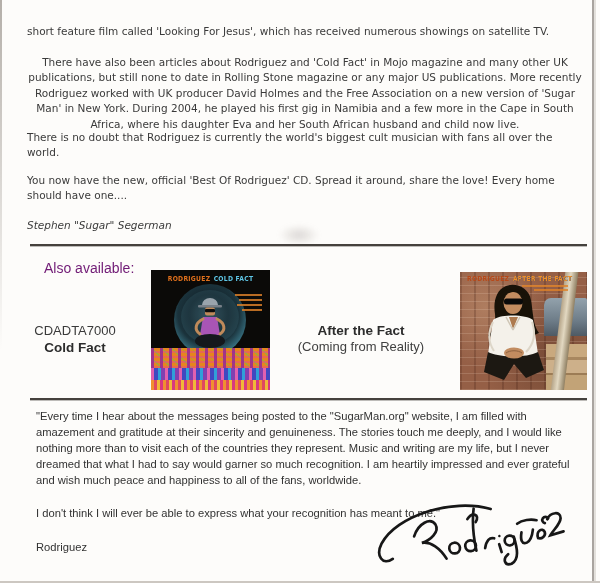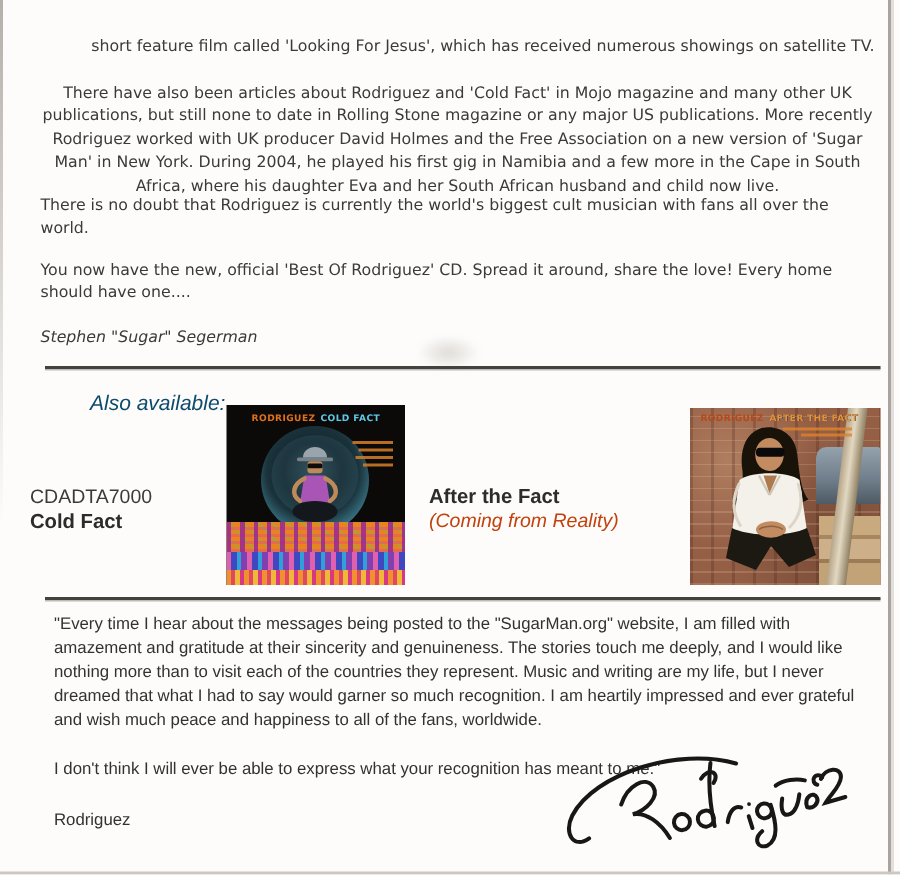--- a/index.html
+++ b/index.html
@@ -15,40 +15,40 @@
   
   .edge-right{position:absolute;top:0;right:6px;width:2px;height:100%;background:#a9a49f;}
   .edge-right2{position:absolute;top:0;right:4px;width:2px;height:100%;background:#e3e0db;}
   .edge-left{position:absolute;top:0;left:0;width:2px;height:60%;background:linear-gradient(180deg,#b4afa9,rgba(180,175,169,0));}
   .edge-bottom{position:absolute;bottom:0;left:0;width:100%;height:2px;background:#ccc7c1;}
   .smudge{position:absolute;left:278px;top:224px;width:42px;height:22px;border-radius:50%;
     background:radial-gradient(ellipse at center,rgba(140,130,125,.28),rgba(140,130,125,0) 70%);filter:blur(2px);}
 
   
   .toptext{position:absolute;left:27px;width:556px;font-size:10.5px;line-height:15.4px;color:#3a3a3a;}
-  .p1{top:24px;white-space:nowrap;overflow:hidden;text-align:right;}
+  .p1{top:24px;white-space:nowrap;overflow:hidden;}
   .p2{top:55px;text-align:center;}
   .p3{top:130px;}
   .p4{top:173px;}
   .byline{top:218px;font-style:italic;}
 
   .rule{position:absolute;left:30px;width:557px;height:2px;background:#45413d;box-shadow:0 1px 0 rgba(69,65,61,.35);}
   .rule1{top:244px;}
   .rule2{top:398px;}
 
-  .also-heading{position:absolute;left:60px;top:260px;font-family:"Liberation Sans",sans-serif;
-    font-style:italic;font-size:14px;color:#0c4a6e;}
-
-  
-  .label-block{position:absolute;text-align:left;font-family:"Liberation Sans",sans-serif;color:#3a3a3a;}
+  .also-heading{position:absolute;left:44px;top:260px;font-family:"Liberation Sans",sans-serif;
+    font-size:14px;color:#701a75;}
+
+  
+  .label-block{position:absolute;text-align:center;font-family:"Liberation Sans",sans-serif;color:#3a3a3a;}
   .label-left{left:20px;top:322px;width:110px;}
   .label-right{left:286px;top:322px;width:150px;}
   .label-code{font-size:13px;line-height:17px;}
   .label-title{font-size:13.5px;line-height:17px;font-weight:bold;color:#2c2c2c;}
-  .label-sub{font-size:13px;line-height:16px;font-style:italic;color:#c2410c;}
+  .label-sub{font-size:13px;line-height:16px;color:#404040;}
 
   
   .cover{position:absolute;overflow:hidden;}
   .cf{left:151px;top:270px;width:119px;height:120px;background:#0b0a08;}
   .cf-titlerow{position:absolute;top:5px;left:0;width:182%;display:flex;justify-content:center;gap:6px;
     font-weight:bold;font-size:11px;letter-spacing:.5px;white-space:nowrap;
     transform:scale(.55);transform-origin:left top;}
   .cf-artist{color:#e0701c;}
   .cf-album{color:#5fc6e6;}
   .cf-credit{position:absolute;right:8px;width:27px;height:2px;background:rgba(216,126,40,.85);}

